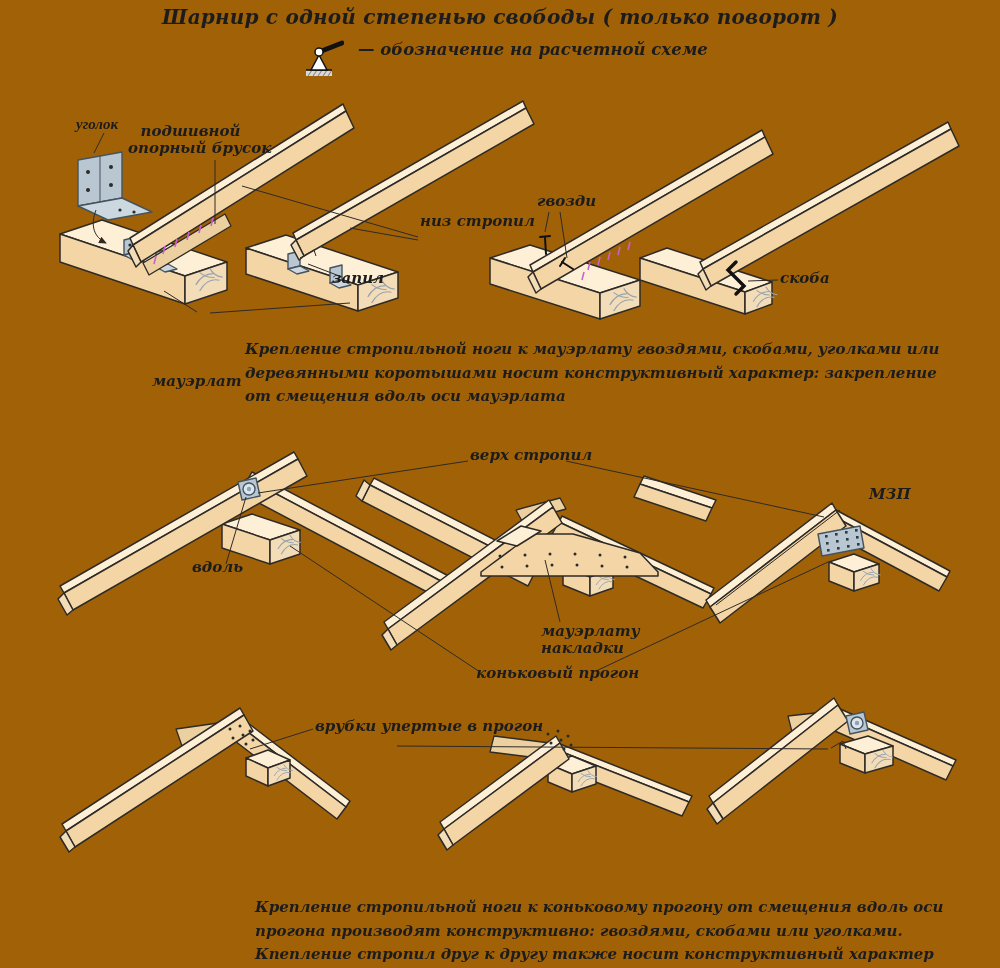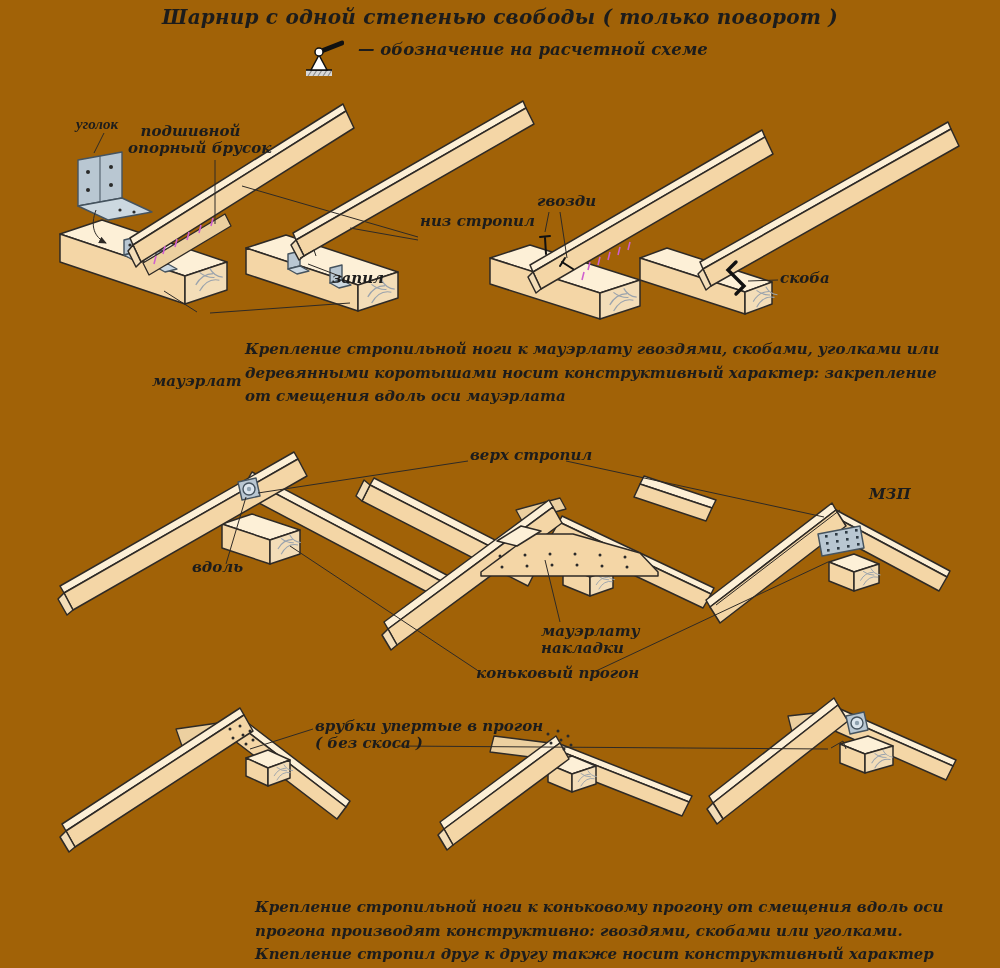--- a/index.html
+++ b/index.html
@@ -347,21 +347,20 @@
   <div class="lbl" style="left:470px;top:447px;">верх стропил</div>
   <div class="lbl" style="left:192px;top:559px;">вдоль</div>
   <div class="lbl" style="left:869px;top:486px;">МЗП</div>
   <div class="lbl" style="left:541px;top:623px;">
     <div>мауэрлату</div>
     <div>накладки</div>
   </div>
   <div class="lbl" style="left:476px;top:665px;">коньковый прогон</div>
   <div class="lbl" style="left:315px;top:718px;">
     <div>врубки упертые в прогон</div>
-    <div>( без скоса )</div>
   </div>
 
   <div class="cap" style="left:255px;top:896px;">
     <div>Крепление стропильной ноги к коньковому прогону от смещения вдоль оси</div>
     <div>прогона производят конструктивно: гвоздями, скобами или уголками.</div>
     <div>Кпепление стропил друг к другу также носит конструктивный характер</div>
   </div>
 
 </div>
 

